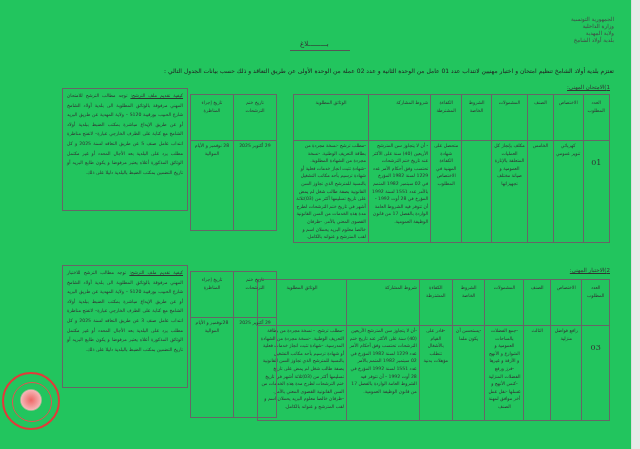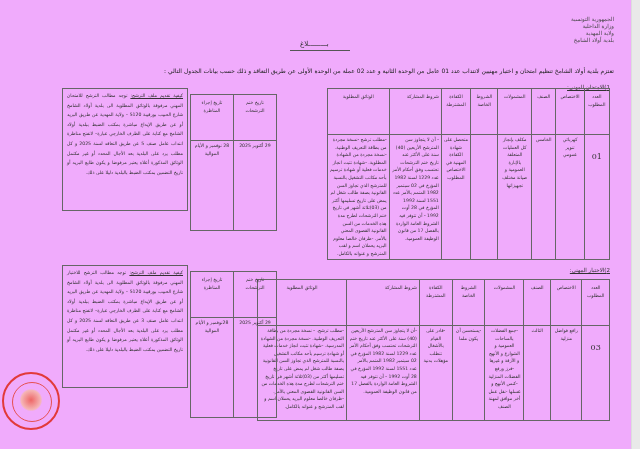--- a/index.html
+++ b/index.html
@@ -1,18 +1,18 @@
 <!DOCTYPE html>
 <html><head>
 <meta charset="utf-8">
 <style>
   html, body { margin:0; padding:0; }
   body { width:640px; height:449px; background:#f7f7f7; overflow:hidden; position:relative;
          font-family:"DejaVu Sans", sans-serif; color:#333; }
-  .page { position:absolute; left:0; top:0; width:632px; height:449px; background:#f0abfc;text-decoration:underline; }
+  .page { position:absolute; left:0; top:0; width:632px; height:449px; background:#22c55e;text-decoration:underline; }
   .edge { position:absolute; right:0; top:0; width:8px; height:449px; background:#e9e9e9; border-left:1px solid #ddd; }
   .rtl { direction:rtl; }
   .hdr { position:absolute; right:18px; top:16px; font-size:5.5px; line-height:7px; text-align:right; color:#444; }
   .title { position:absolute; left:300px; top:40px; font-size:7px; color:#333; }
   .title-line { position:absolute; left:290px; top:50px; width:60px; border-top:1px solid #555; }
   .intro { position:absolute; right:18px; top:67px; font-size:6px; color:#222; white-space:nowrap; }
   .sec { position:absolute; right:22px; font-size:5.5px; color:#333; text-decoration:underline; }
   table { border-collapse:collapse; position:absolute; font-size:4.6px; line-height:7.6px; color:#333; }
   td, th { border:0.8px solid #666; vertical-align:top; text-align:right; padding:1px 2px; font-weight:normal; }
   th { height:40px; text-align:center; vertical-align:top; padding-top:4px; }
@@ -37,21 +37,21 @@
     <div>بلدية أولاد الشامخ</div>
   </div>
 
   <div class="title rtl">بـــــــــلاغ</div>
   <div class="title-line"></div>
 
   <div class="intro rtl">تعتزم بلدية أولاد الشامخ تنظيم امتحان و اختبار مهنيين لانتداب عدد 01 عامل من الوحدة الثانية و عدد 02 عملة من الوحدة الأولى عن طريق التعاقد و ذلك حسب بيانات الجدول التالي :</div>
 
   <div class="sec rtl" style="top:84px;">1)الامتحان المهني:</div>
 
-  <table class="rtl" style="right:22px; top:88px; width:283px;">
+  <table class="rtl" style="right:22px; top:94px; width:317px;">
     <tbody>
         <tr>
       <th style="width:24px;">العدد المطلوب</th>
       <th style="width:28px;">الاختصاص</th>
       <th style="width:24px;">الصنف</th>
       <th style="width:37px;">المشمولات</th>
       <th style="width:30px;">الشروط الخاصة</th>
       <th style="width:30px;">الكفاءة المشترطة</th>
       <th style="width:80px; text-align:right;">شروط المشاركة</th>
       <th style="width:100px;">الوثائق المطلوبة</th>

